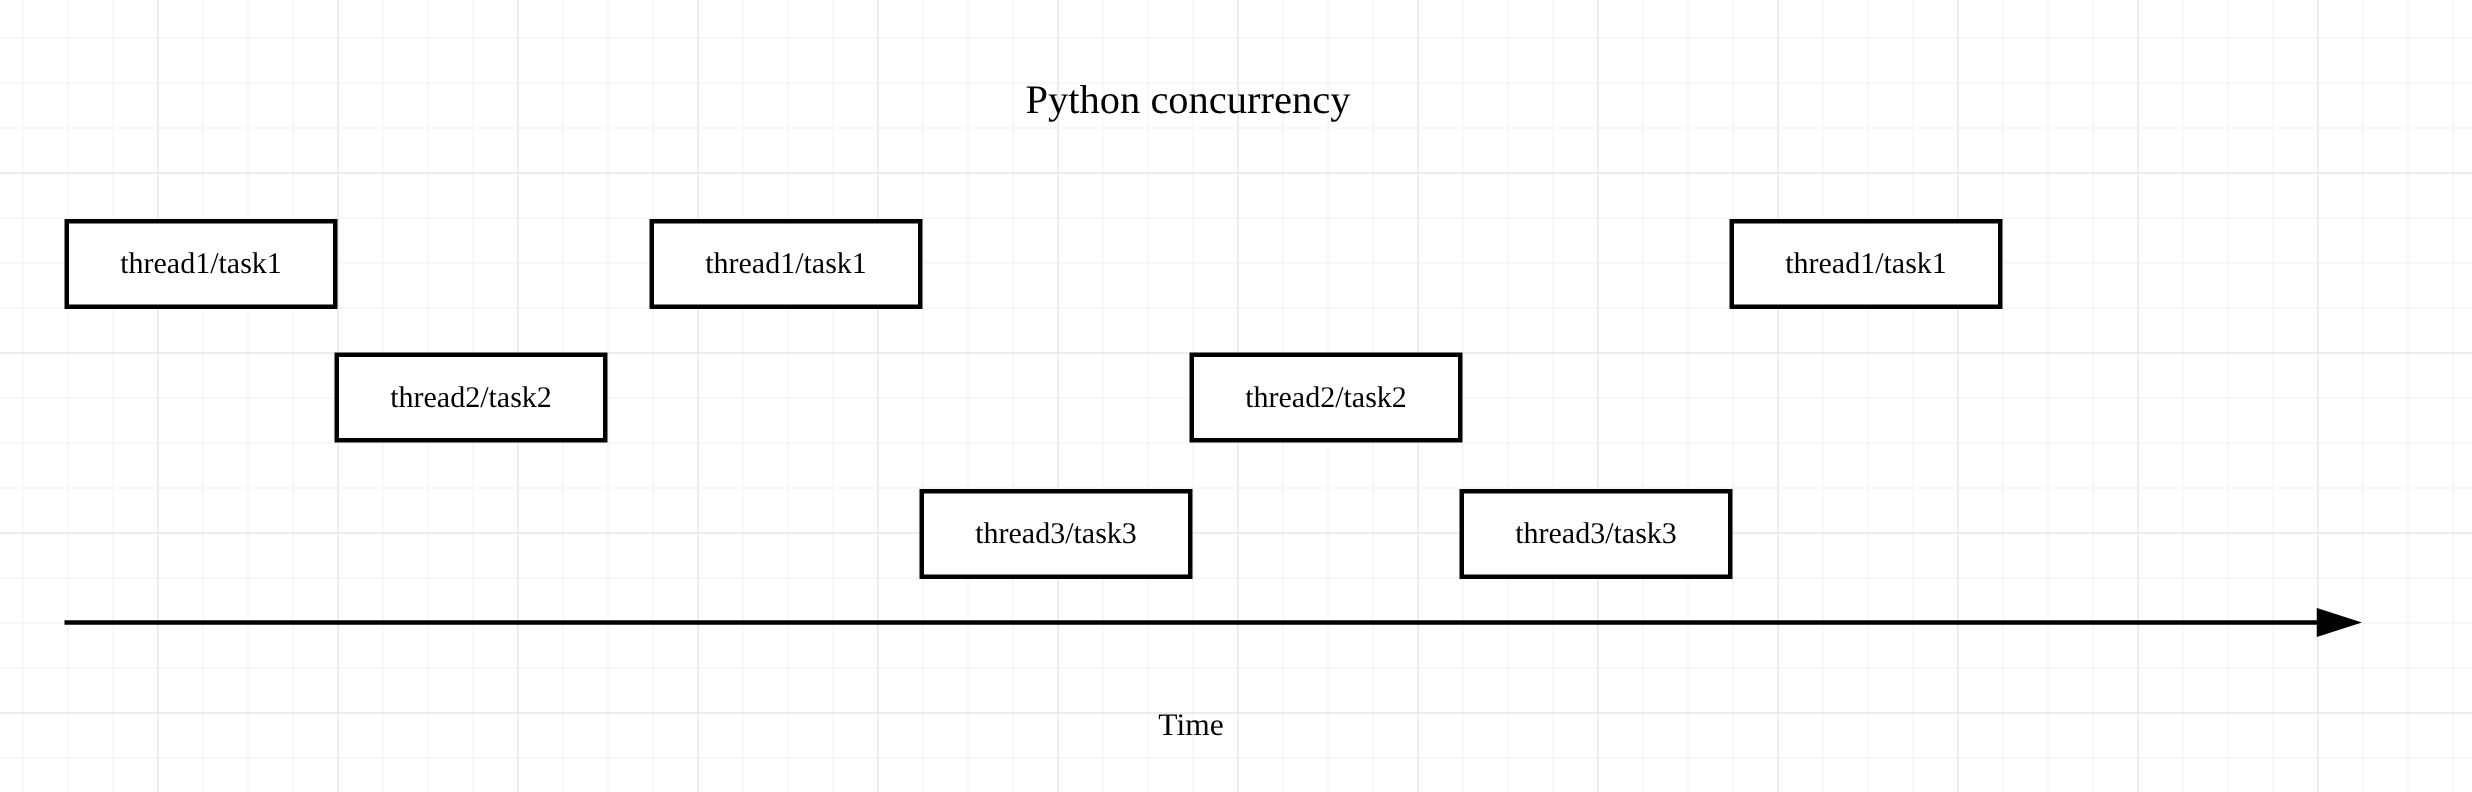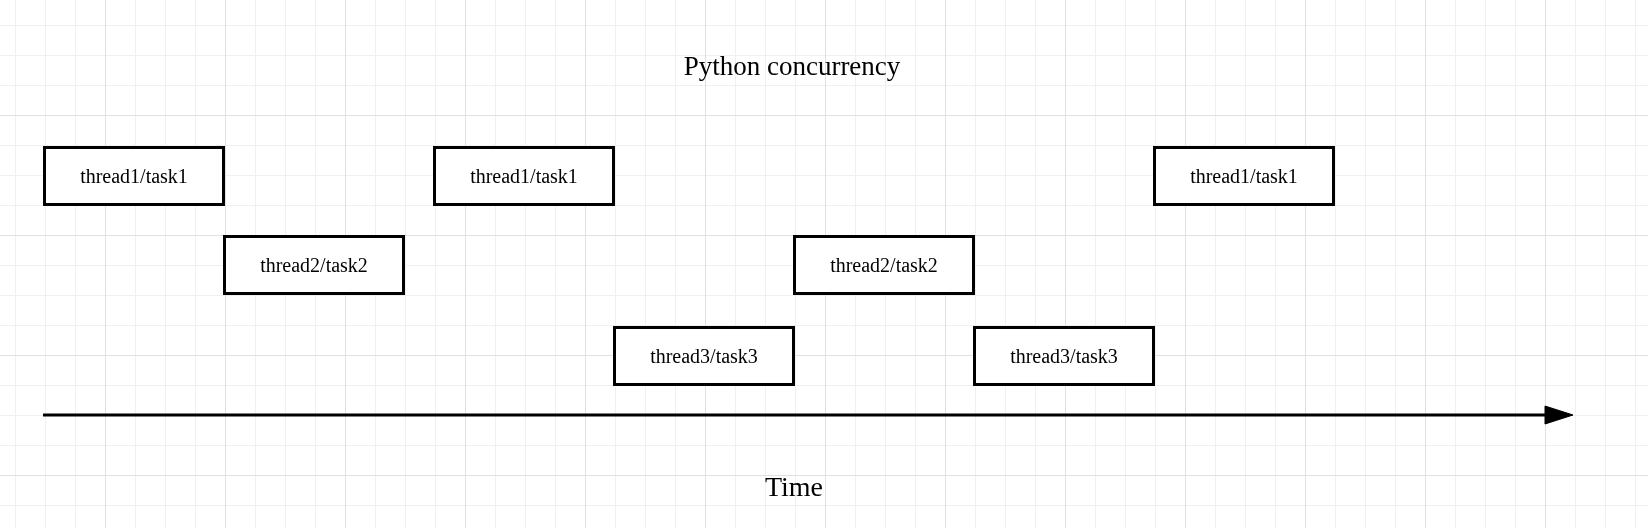--- a/index.html
+++ b/index.html
@@ -55,21 +55,21 @@
     height: 528px;
     pointer-events: none;
   }
   .axis-svg line { stroke: var(--stroke); stroke-width: 3; }
   .axis-svg polygon { fill: var(--stroke); stroke: var(--stroke); stroke-width: 1; }
   .time-label {
     position: absolute;
     top: 472px;
     left: 794px;
     transform: translateX(-50%);
-    font-size: 28px;
+    font-size: 21px;
     line-height: 1.1;
     white-space: nowrap;
   }
 </style>
 </head>
 <body>
 
 <div class="canvas">
   <div class="title">Python concurrency</div>
 

